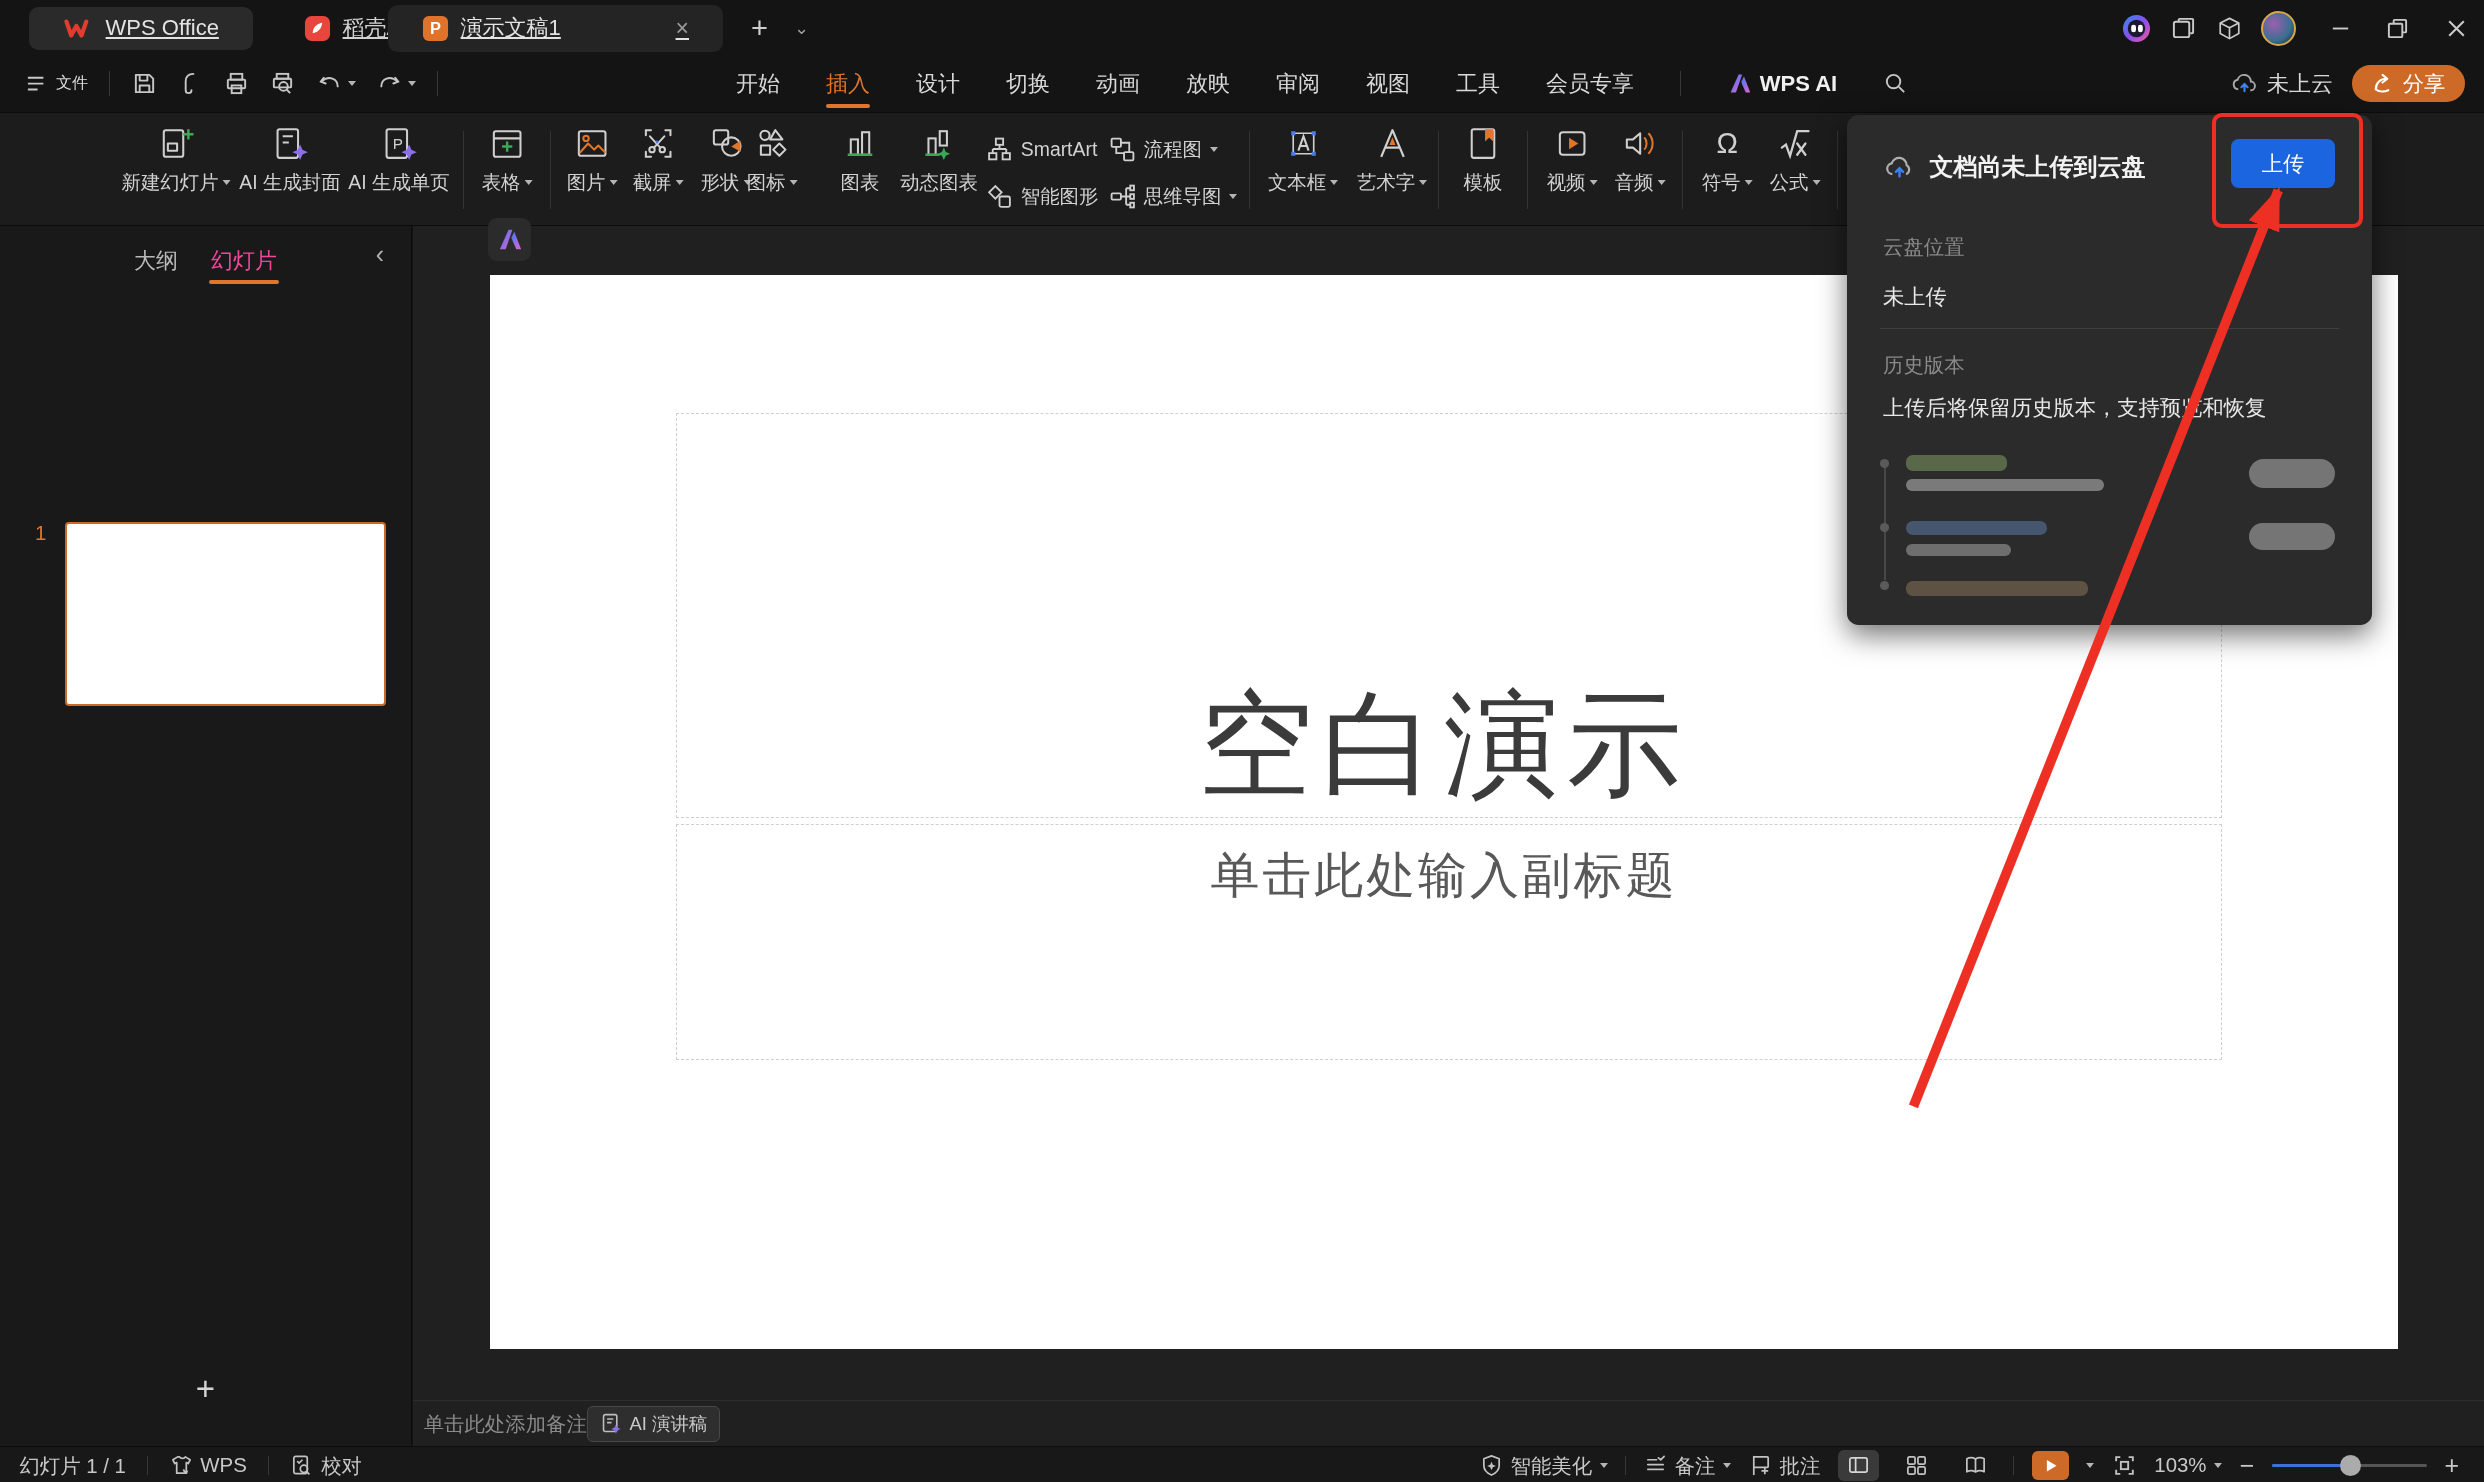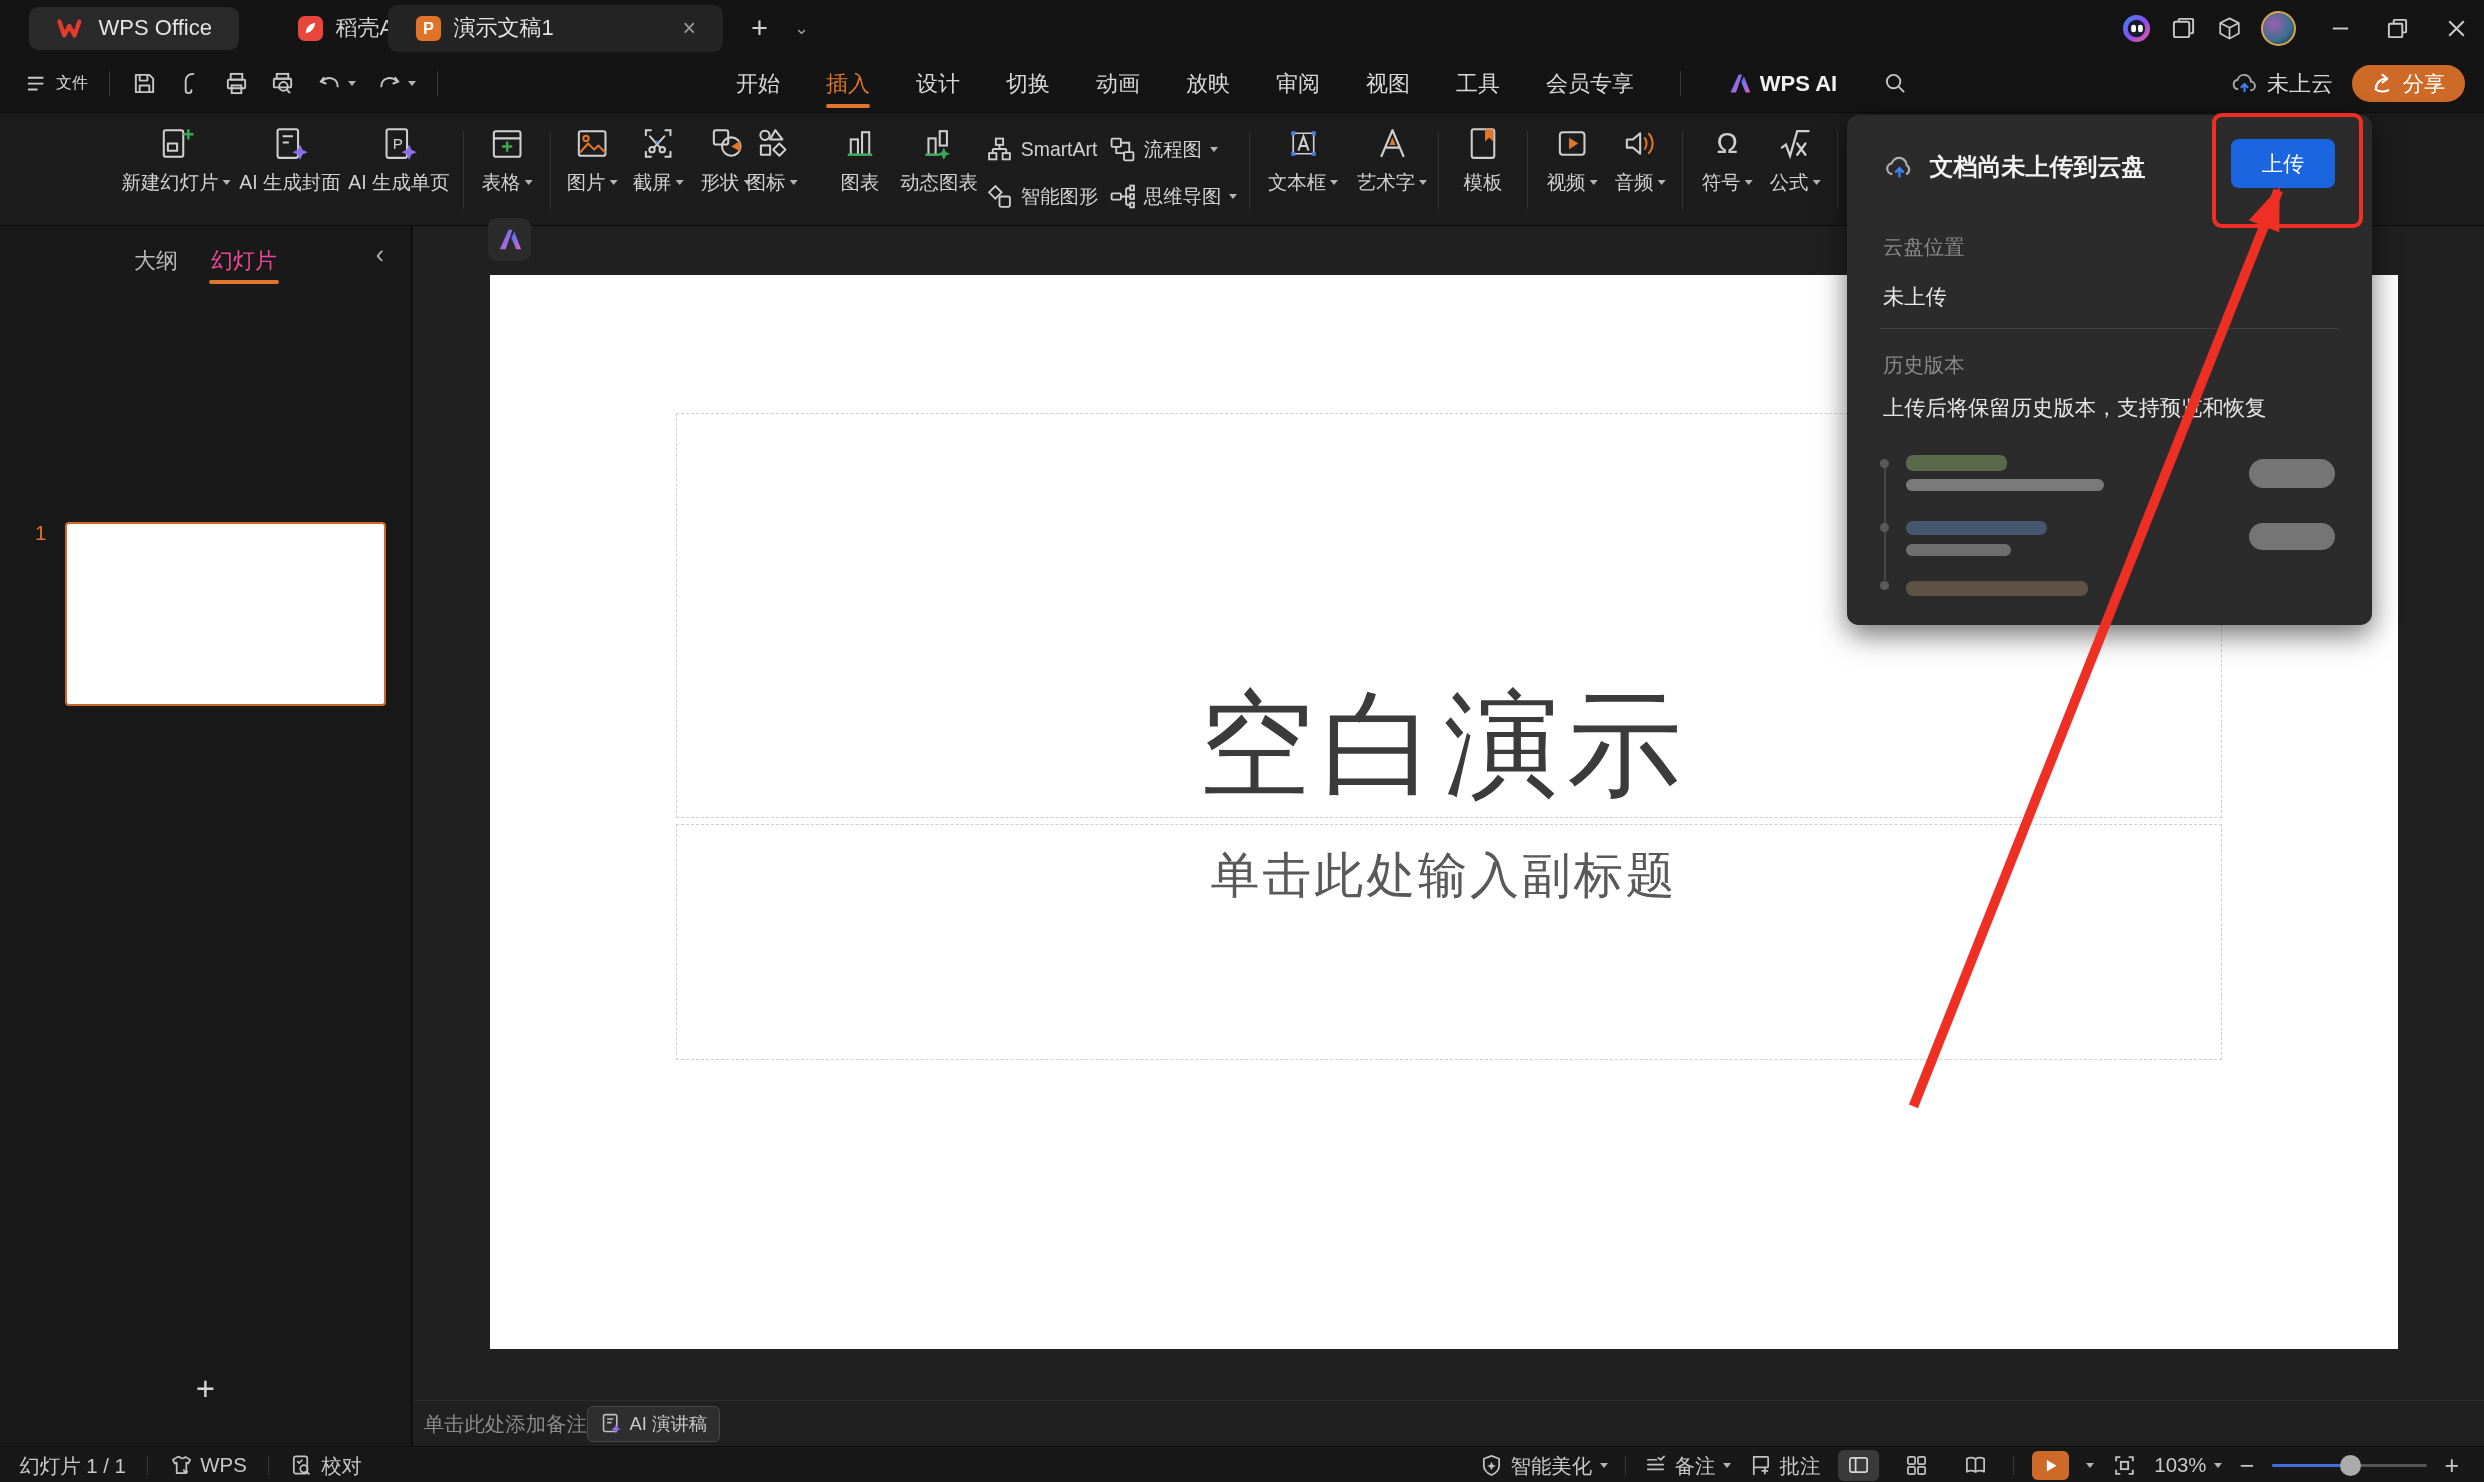--- a/index.html
+++ b/index.html
@@ -3,21 +3,21 @@
 <meta charset="utf-8">
 <style>
   * { margin:0; padding:0; box-sizing:border-box; }
   html,body { width:2484px; height:1483px; overflow:hidden; background:#141414;
     font-family:"Liberation Sans","DejaVu Sans",sans-serif; color:#d6d6d6; }
   #stage { position:relative; width:2484px; height:1483px; }
 
   
   #titlebar { position:absolute; left:0; top:0; width:2484px; height:56px; background:#141414; }
   .tb-tab { position:absolute; top:6.8px; height:43px; display:flex; align-items:center; gap:11.6px;
-    padding:0 27px; border-radius:9.7px; font-size:22px; color:#e3e3e3; }
+    padding:0 34px; border-radius:9.7px; font-size:22px; color:#e3e3e3;text-decoration:underline; }
   .tb-home { left:29px; background:#2a2a2a; }
   .tb-docer { left:270px; background:transparent; color:#d2d2d2; }
   .tb-doc { left:388px; top:4.9px; height:47px; background:#242424; width:335px; }
   .tb-close-x { margin-left:auto; color:#9a9a9a; font-size:23px; }
   .tb-plus { position:absolute; left:739px; top:7.8px; width:41px; height:41px; display:flex;
     align-items:center; justify-content:center; font-size:29px; color:#cfcfcf; }
   .tb-caret { position:absolute; left:784px; top:7.8px; width:35px; height:41px; display:flex;
     align-items:center; justify-content:center; color:#9f9f9f; font-size:17.5px; }
   .winbtn { position:absolute; top:5.8px; width:45px; height:45px; display:flex; align-items:center;
     justify-content:center; color:#cfcfcf; }

